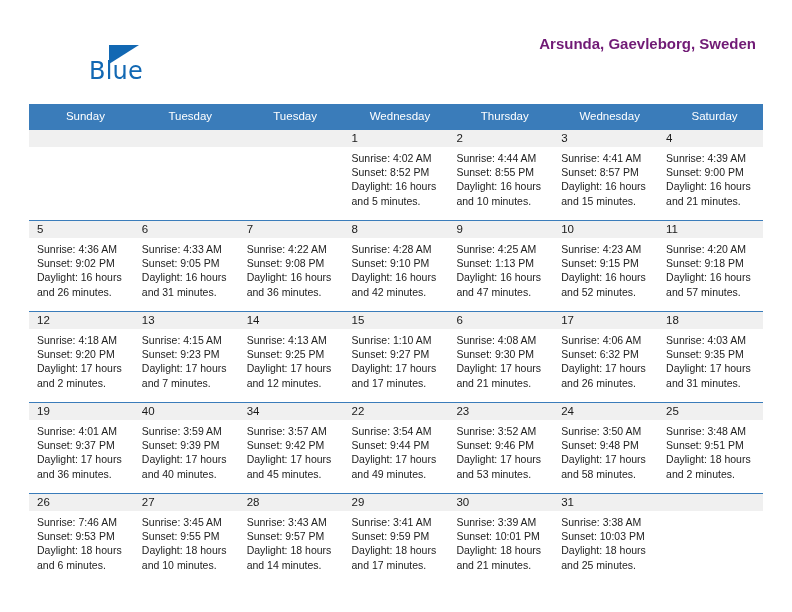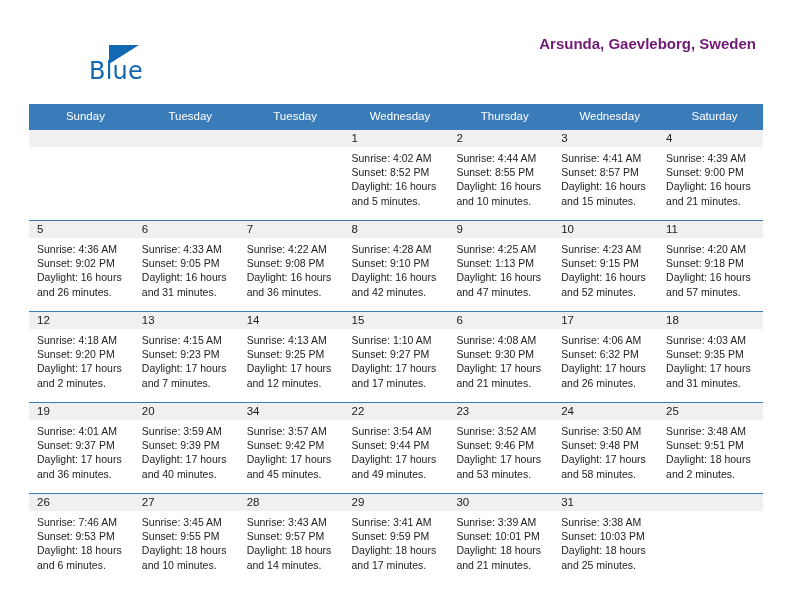--- a/index.html
+++ b/index.html
@@ -391,21 +391,21 @@
                 <div class="daynum-strip">19</div>
                 <div class="cell-body">
                   <div>Sunrise: 4:01 AM</div>
                   <div>Sunset: 9:37 PM</div>
                   <div class="wrap">Daylight: 17 hours and 36 minutes.</div>
                 </div>
               </div>
             </td>
             <td>
               <div class="cell-inner">
-                <div class="daynum-strip">20</div>
+                <div class="daynum-strip">40</div>
                 <div class="cell-body">
                   <div>Sunrise: 3:59 AM</div>
                   <div>Sunset: 9:39 PM</div>
                   <div class="wrap">Daylight: 17 hours and 40 minutes.</div>
                 </div>
               </div>
             </td>
             <td>
               <div class="cell-inner">
                 <div class="daynum-strip">34</div>

